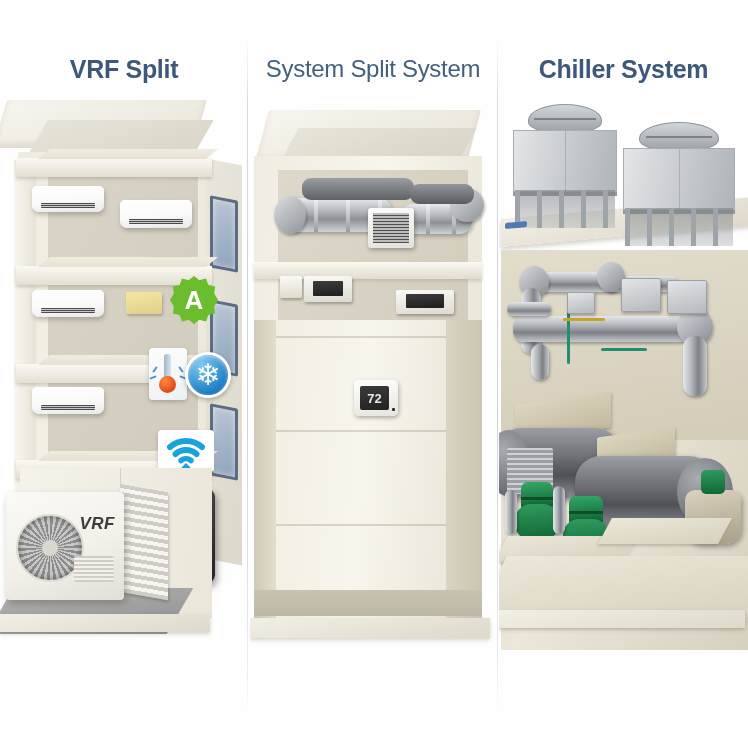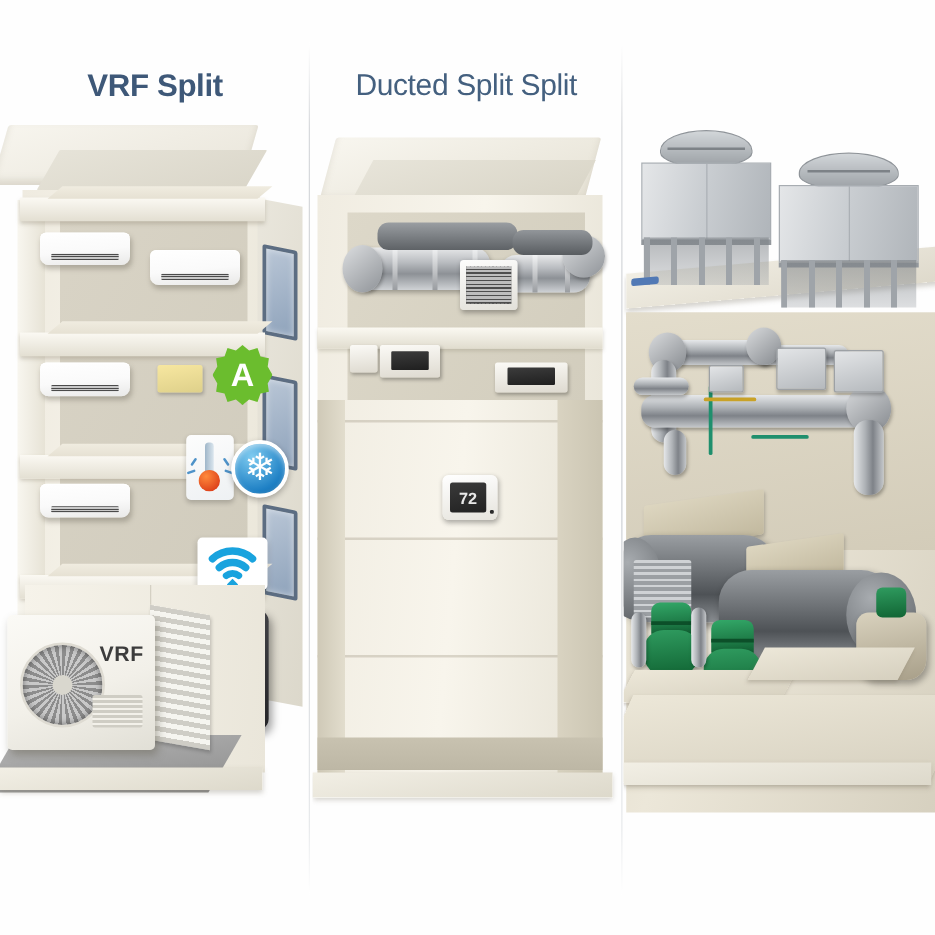--- a/index.html
+++ b/index.html
@@ -110,21 +110,21 @@
   
   .condenser { position:absolute; left:6px; top:392px; width:118px; height:108px;
       background:linear-gradient(160deg,#fbfaf6 0%,#f2f0e9 55%,#e1dfd6 100%);
       border-radius:4px; box-shadow:2px 4px 7px rgba(100,95,80,.45); }
   .cond-fan { position:absolute; left:10px; top:22px; width:68px; height:68px; border-radius:50%;
       background:repeating-conic-gradient(#8d8d8d 0deg 6deg,#c9c9c9 6deg 12deg);
       box-shadow:inset 0 0 6px rgba(0,0,0,.45); border:2px solid #dedbd2; }
   .cond-fan:after { content:""; position:absolute; left:50%; top:50%; transform:translate(-50%,-50%);
       width:16px; height:16px; border-radius:50%; background:#d9d7ce; }
   .cond-label { position:absolute; right:9px; top:22px; font-size:17px; font-weight:700; color:#3c3c3c;
-      letter-spacing:.5px; }
+      letter-spacing:.5px;font-style:italic; }
   .cond-vent { position:absolute; right:10px; bottom:18px; width:40px; height:26px;
       background:repeating-linear-gradient(180deg,#cfcdc4 0 2px,#f3f1ea 2px 4px); border-radius:2px; }
   .cond-pad { position:absolute; left:0px; top:488px; width:180px; height:46px;
       background:linear-gradient(170deg,#b4b4b4,#8f8f8f); transform:skewX(-30deg); }
   .louver-panel { position:absolute; left:120px; top:388px; width:48px; height:108px;
       background:repeating-linear-gradient(180deg,#cfcdc6 0 4px,#f6f5f0 4px 8px);
       transform:skewY(10deg); box-shadow:1px 2px 3px rgba(0,0,0,.2); }
 
   
   #panel-ducted { left:250px; width:246px; }
@@ -232,21 +232,22 @@
       border-radius:2px; box-shadow:1px 2px 3px rgba(0,0,0,.22); }
   .greenline { position:absolute; background:#1f8f6d; border-radius:2px; }
   .yellowline { position:absolute; background:#c9a227; border-radius:2px; }
 </style>
 </head>
 <body>
 
 <div id="stage">
 
   <div class="title bold" style="left:0px; width:248px;">VRF Split</div>
-  <div class="title light" style="left:250px; width:246px;">Ducted Split Split</div>
+  <div class="title light" style="left:250px; width:246px;">System Split System</div>
+  <div class="title bold" style="left:499px; width:249px;">Chiller System</div>
 
   <div class="divider" style="left:247px;"></div>
   <div class="divider" style="left:497px;"></div>
 
   <div class="panel" id="panel-vrf">
 
     <div class="vrf-rooftray-out">
       <div class="vrf-rooftray-in"></div>
     </div>
 

